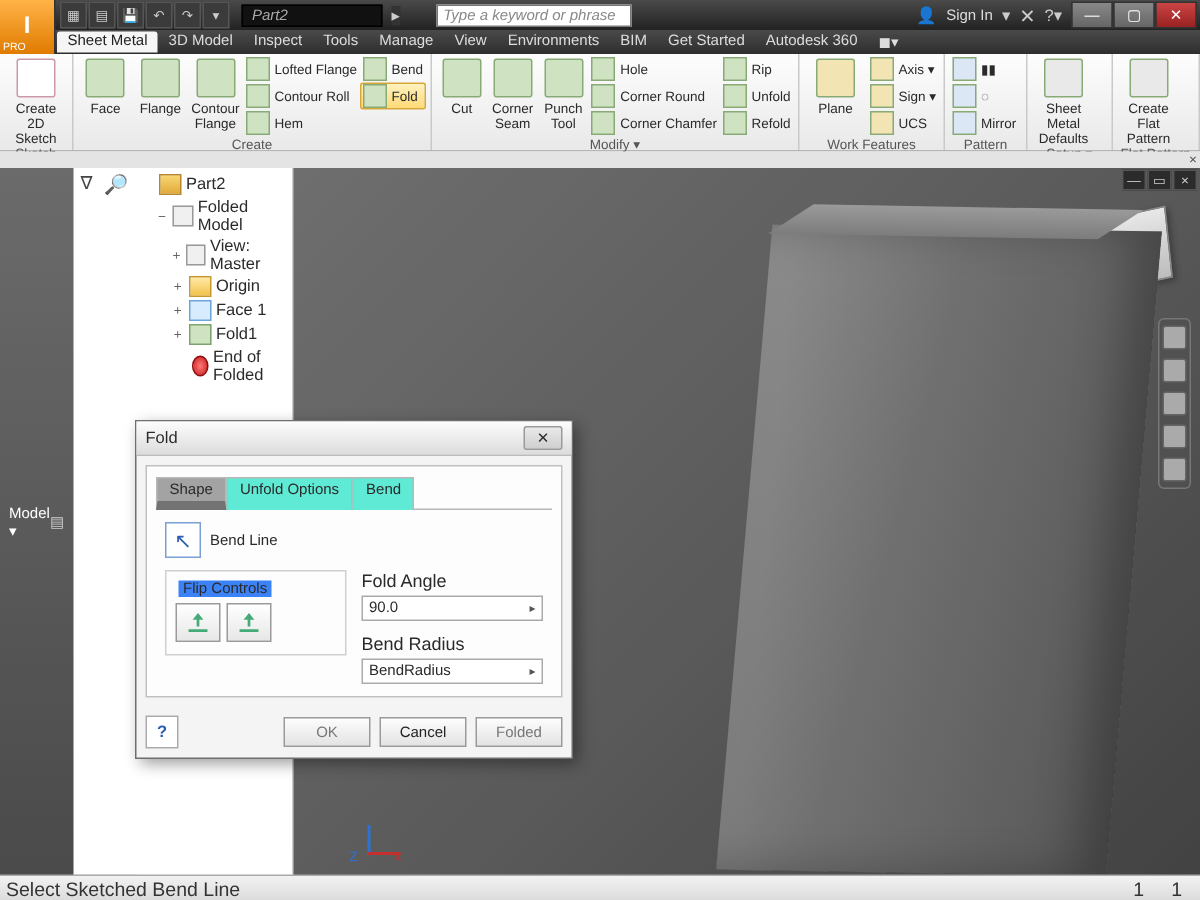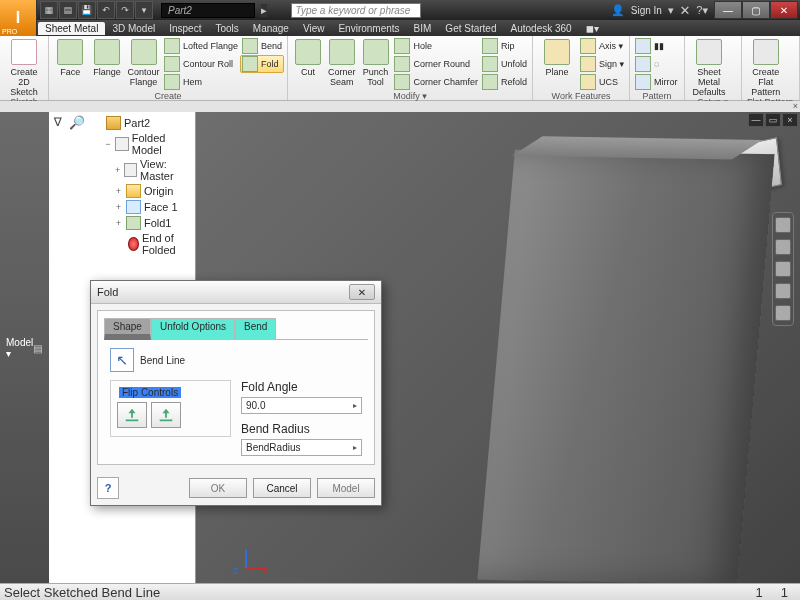--- a/index.html
+++ b/index.html
@@ -431,21 +431,21 @@
             </div>
         </div>
       </div>
     </div>
   </div>
   <div class="dlgfoot">
     <div class="help">?</div>
     <div class="sp"></div>
     <button>OK</button>
     <button class="en">Cancel</button>
-    <button>Model</button>
+    <button>Folded</button>
   </div>
 </div>
 
 <div class="status">
   <span>Select Sketched Bend Line</span>
   <div class="r">
     <span>1</span>
     <span>1</span>
   </div>
 </div>

